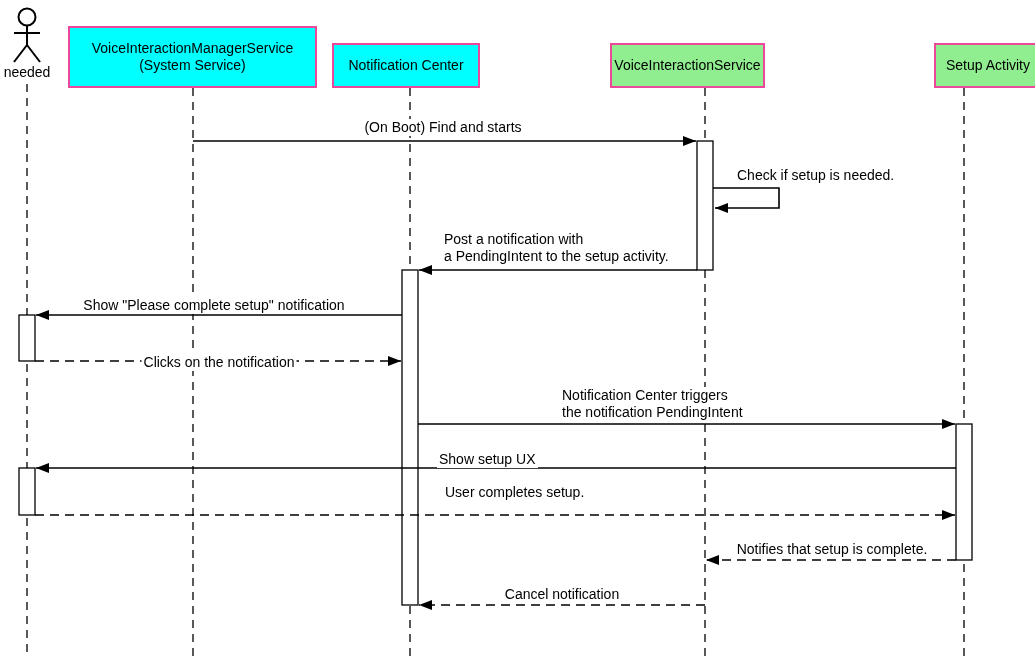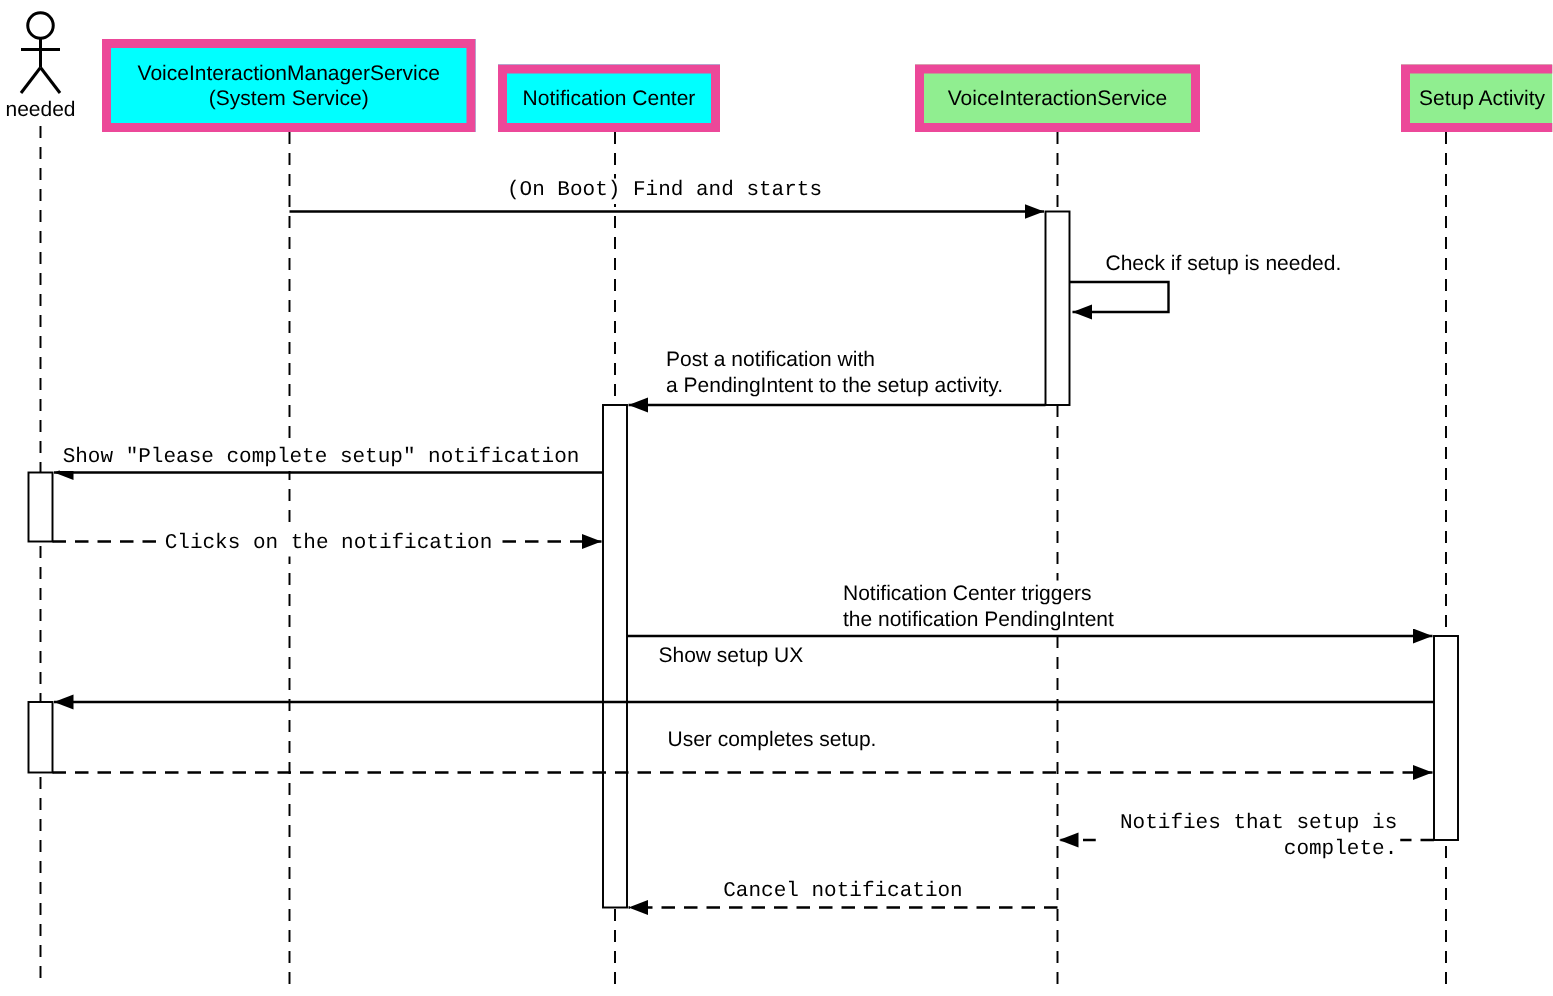--- a/index.html
+++ b/index.html
@@ -13,39 +13,39 @@
     color: #000000;
     overflow: hidden;
   }
   svg.layer {
     position: absolute;
     left: 0; top: 0;
     width: 1035px; height: 664px;
   }
   .participant {
     position: absolute;
-    border: 6px solid #ec4899;
+    border: 2px solid #ec4899;
     box-sizing: border-box;
     display: flex;
     align-items: center;
     justify-content: center;
     text-align: center;
     white-space: pre-line;
     line-height: 17px;
   }
   .cyan  { background: #00ffff; }
   .green { background: #90ee90; }
   .msg-label {
     position: absolute;
     white-space: pre-line;
     line-height: 17px;
     background: #ffffff;
     padding: 0 2px;
   }
-  .centered { transform: translateX(-50%); text-align: right; font-family: Liberation Mono, monospace; }
+  .centered { transform: translateX(-50%); text-align: right; }
   .actor-label {
     position: absolute;
     transform: translateX(-50%);
     text-align: center;
     background: #ffffff;
   }
 </style>
 </head>
 <body>
 
@@ -94,29 +94,29 @@
       <line x1="956" y1="560" x2="706" y2="560" stroke-dasharray="9,6" marker-end="url(#arrow)"></line>
       <line x1="705" y1="605" x2="419" y2="605" stroke-dasharray="9,6" marker-end="url(#arrow)"></line>
     </g>
   </svg>
 
   <div class="actor-label" style="left:27px; top:64px;">needed</div>
 
   <div class="participant cyan" style="left:68px;  top:26px; width:249px; height:62px;">VoiceInteractionManagerService
 (System Service)</div>
   <div class="participant cyan" style="left:332px; top:43px; width:148px; height:45px;">Notification Center</div>
-  <div class="participant green" style="left:610px; top:43px; width:190px; height:45px;">VoiceInteractionService</div>
+  <div class="participant green" style="left:610px; top:43px; width:155px; height:45px;">VoiceInteractionService</div>
   <div class="participant green" style="left:934px; top:43px; width:108px; height:45px;">Setup Activity</div>
 
   <div class="msg-label centered" style="left:443px; top:119px;">(On Boot) Find and starts</div>
   <div class="msg-label" style="left:735px; top:167px;">Check if setup is needed.</div>
   <div class="msg-label" style="left:442px; top:231px;">Post a notification with
 a PendingIntent to the setup activity.</div>
   <div class="msg-label centered" style="left:214px; top:297px;">Show "Please complete setup" notification</div>
   <div class="msg-label centered" style="left:219px; top:342px;margin-top:12px;">Clicks on the notification</div>
   <div class="msg-label" style="left:560px; top:387px;">Notification Center triggers
 the notification PendingIntent</div>
-  <div class="msg-label" style="left:437px; top:428px;text-align:center;">Show setup UX</div>
+  <div class="msg-label" style="left:437px; top:451px;text-align:center;">Show setup UX</div>
   <div class="msg-label" style="left:423px; top:484px;margin-left:20px;">User completes setup.</div>
   <div class="msg-label centered" style="left:832px; top:541px;">Notifies that setup is complete.</div>
   <div class="msg-label centered" style="left:562px; top:586px;">Cancel notification</div>
 
 </div>
 
 </body></html>

